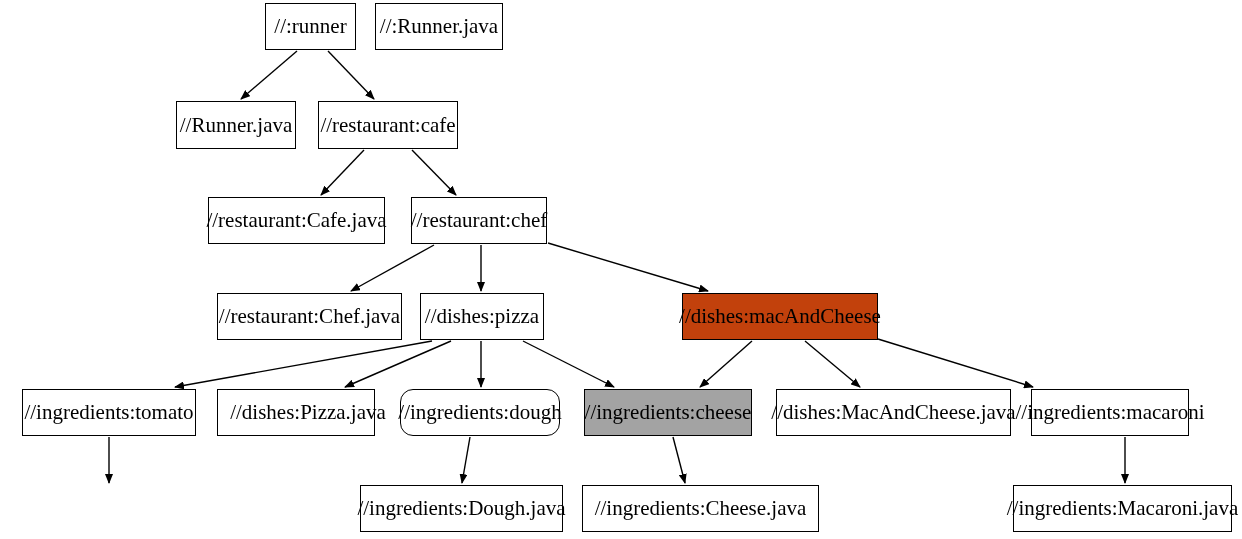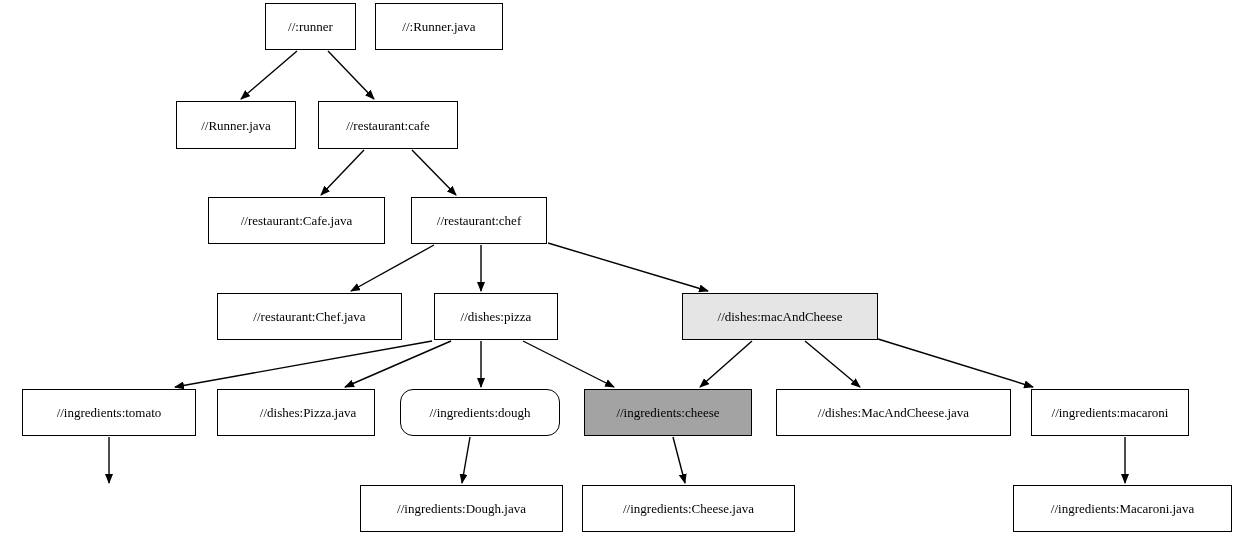--- a/index.html
+++ b/index.html
@@ -34,21 +34,21 @@
     position: absolute;
     box-sizing: border-box;
     border: 1px solid #000000;
     background: #ffffff;
     display: flex;
     align-items: center;
     justify-content: center;
     white-space: nowrap;
   }
   .graph-node .node-label {
-    font-size: 13px;
+    font-size: 21px;
     line-height: 1;
     color: #000000;
     letter-spacing: 0px;
   }
 </style>
 </head>
 <body>
 
 <div id="graph-root">
 
@@ -95,24 +95,24 @@
       </div>
       <div class="graph-node" style="left: 208px; top: 197px; width: 177px; height: 47px; background: rgb(255, 255, 255); border-color: rgb(0, 0, 0);">
         <span class="node-label">//restaurant:Cafe.java</span>
       </div>
       <div class="graph-node" style="left: 411px; top: 197px; width: 136px; height: 47px; background: rgb(255, 255, 255); border-color: rgb(0, 0, 0);">
         <span class="node-label">//restaurant:chef</span>
       </div>
       <div class="graph-node" style="left: 217px; top: 293px; width: 185px; height: 47px; background: rgb(255, 255, 255); border-color: rgb(0, 0, 0);">
         <span class="node-label">//restaurant:Chef.java</span>
       </div>
-      <div class="graph-node" style="left: 420px; top: 293px; width: 124px; height: 47px; background: rgb(255, 255, 255); border-color: rgb(0, 0, 0); margin-left: 14px;">
+      <div class="graph-node" style="left: 420px; top: 293px; width: 124px; height: 47px; background: rgb(255, 255, 255); border-color: rgb(0, 0, 0);">
         <span class="node-label">//dishes:pizza</span>
       </div>
-      <div class="graph-node" style="left: 682px; top: 293px; width: 196px; height: 47px; background: #e5e5e5; border-color: rgb(0, 0, 0);">
+      <div class="graph-node" style="left: 682px; top: 293px; width: 196px; height: 47px; background: #c2410c; border-color: rgb(0, 0, 0);">
         <span class="node-label">//dishes:macAndCheese</span>
       </div>
       <div class="graph-node" style="left: 22px; top: 389px; width: 174px; height: 47px; background: rgb(255, 255, 255); border-color: rgb(0, 0, 0);">
         <span class="node-label">//ingredients:tomato</span>
       </div>
       <div class="graph-node" style="left: 217px; top: 389px; width: 158px; height: 47px; background: rgb(255, 255, 255); border-color: rgb(0, 0, 0); padding-left: 24px;">
         <span class="node-label">//dishes:Pizza.java</span>
       </div>
       <div class="graph-node" style="left: 400px; top: 389px; width: 160px; height: 47px; background: rgb(255, 255, 255); border-color: rgb(0, 0, 0); border-radius: 13px;">
         <span class="node-label">//ingredients:dough</span>
@@ -122,21 +122,21 @@
       </div>
       <div class="graph-node" style="left: 776px; top: 389px; width: 235px; height: 47px; background: rgb(255, 255, 255); border-color: rgb(0, 0, 0);">
         <span class="node-label">//dishes:MacAndCheese.java</span>
       </div>
       <div class="graph-node" style="left: 1031px; top: 389px; width: 158px; height: 47px; background: rgb(255, 255, 255); border-color: rgb(0, 0, 0); align-items: center;">
         <span class="node-label">//ingredients:macaroni</span>
       </div>
       <div class="graph-node" style="left: 360px; top: 485px; width: 203px; height: 47px; background: rgb(255, 255, 255); border-color: rgb(0, 0, 0);">
         <span class="node-label">//ingredients:Dough.java</span>
       </div>
-      <div class="graph-node" style="left: 582px; top: 485px; width: 213px; height: 47px; background: rgb(255, 255, 255); border-color: rgb(0, 0, 0);">
+      <div class="graph-node" style="left: 582px; top: 485px; width: 237px; height: 47px; background: rgb(255, 255, 255); border-color: rgb(0, 0, 0);">
         <span class="node-label">//ingredients:Cheese.java</span>
       </div>
       <div class="graph-node" style="left: 1013px; top: 485px; width: 219px; height: 47px; background: rgb(255, 255, 255); border-color: rgb(0, 0, 0);">
         <span class="node-label">//ingredients:Macaroni.java</span>
       </div>
     </div>
 
 </div>
 
 </body></html>

